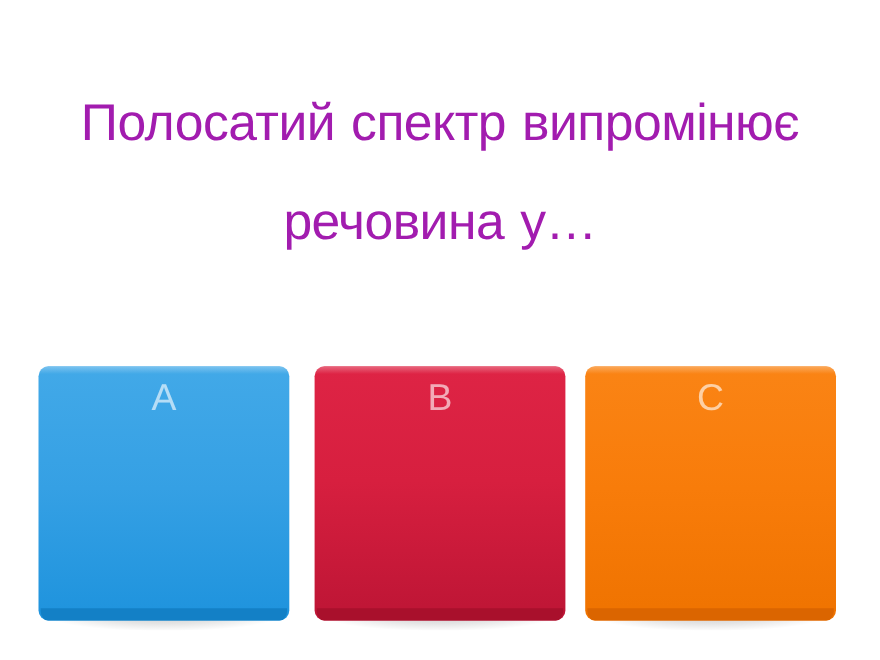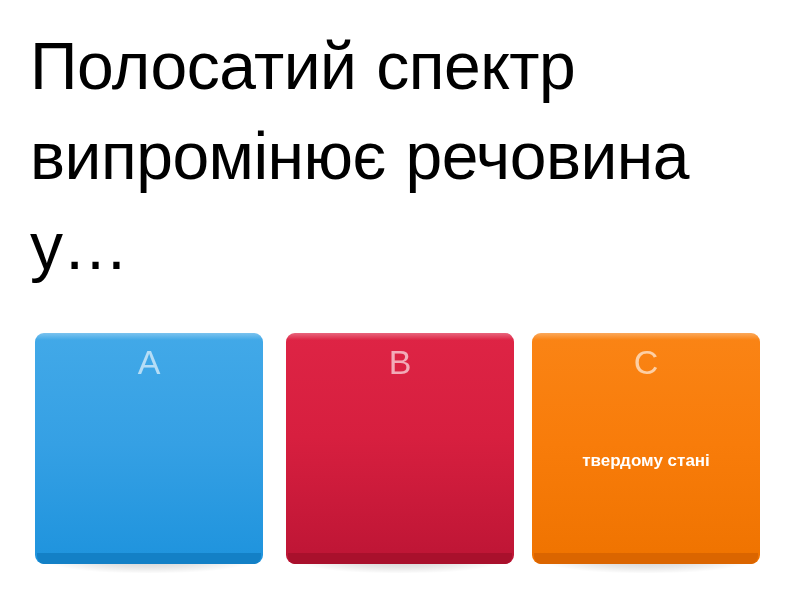--- a/index.html
+++ b/index.html
@@ -24,24 +24,25 @@
     left: 0;
     width: 800px;
     height: 312px;
     display: flex;
     align-items: center;
     justify-content: center;
   }
 
   #question-text {
     width: 740px;
-    font-size: 66px;
+    text-align: center;
+    font-size: 47px;
     line-height: 90px;
     font-weight: 400;
-    color: #000000;
+    color: #a21caf;
     letter-spacing: -0.5px;
     word-spacing: 2px;
   }
 
   
   #answers-area {
     position: absolute;
     left: 0;
     top: 312px;
     width: 800px;
@@ -178,18 +179,17 @@
       <div class="card-letter">B</div>
       <div class="card-lip"></div>
     </div>
   </div>
 
   <div class="answer-card" id="answer-card-c">
     <div class="card-shadow"></div>
     <div class="card-body">
       <div class="card-top-gloss"></div>
       <div class="card-letter">C</div>
-      <div class="card-text">твердому стані</div>
       <div class="card-lip"></div>
     </div>
   </div>
 
 </div>
 
 </body></html>

